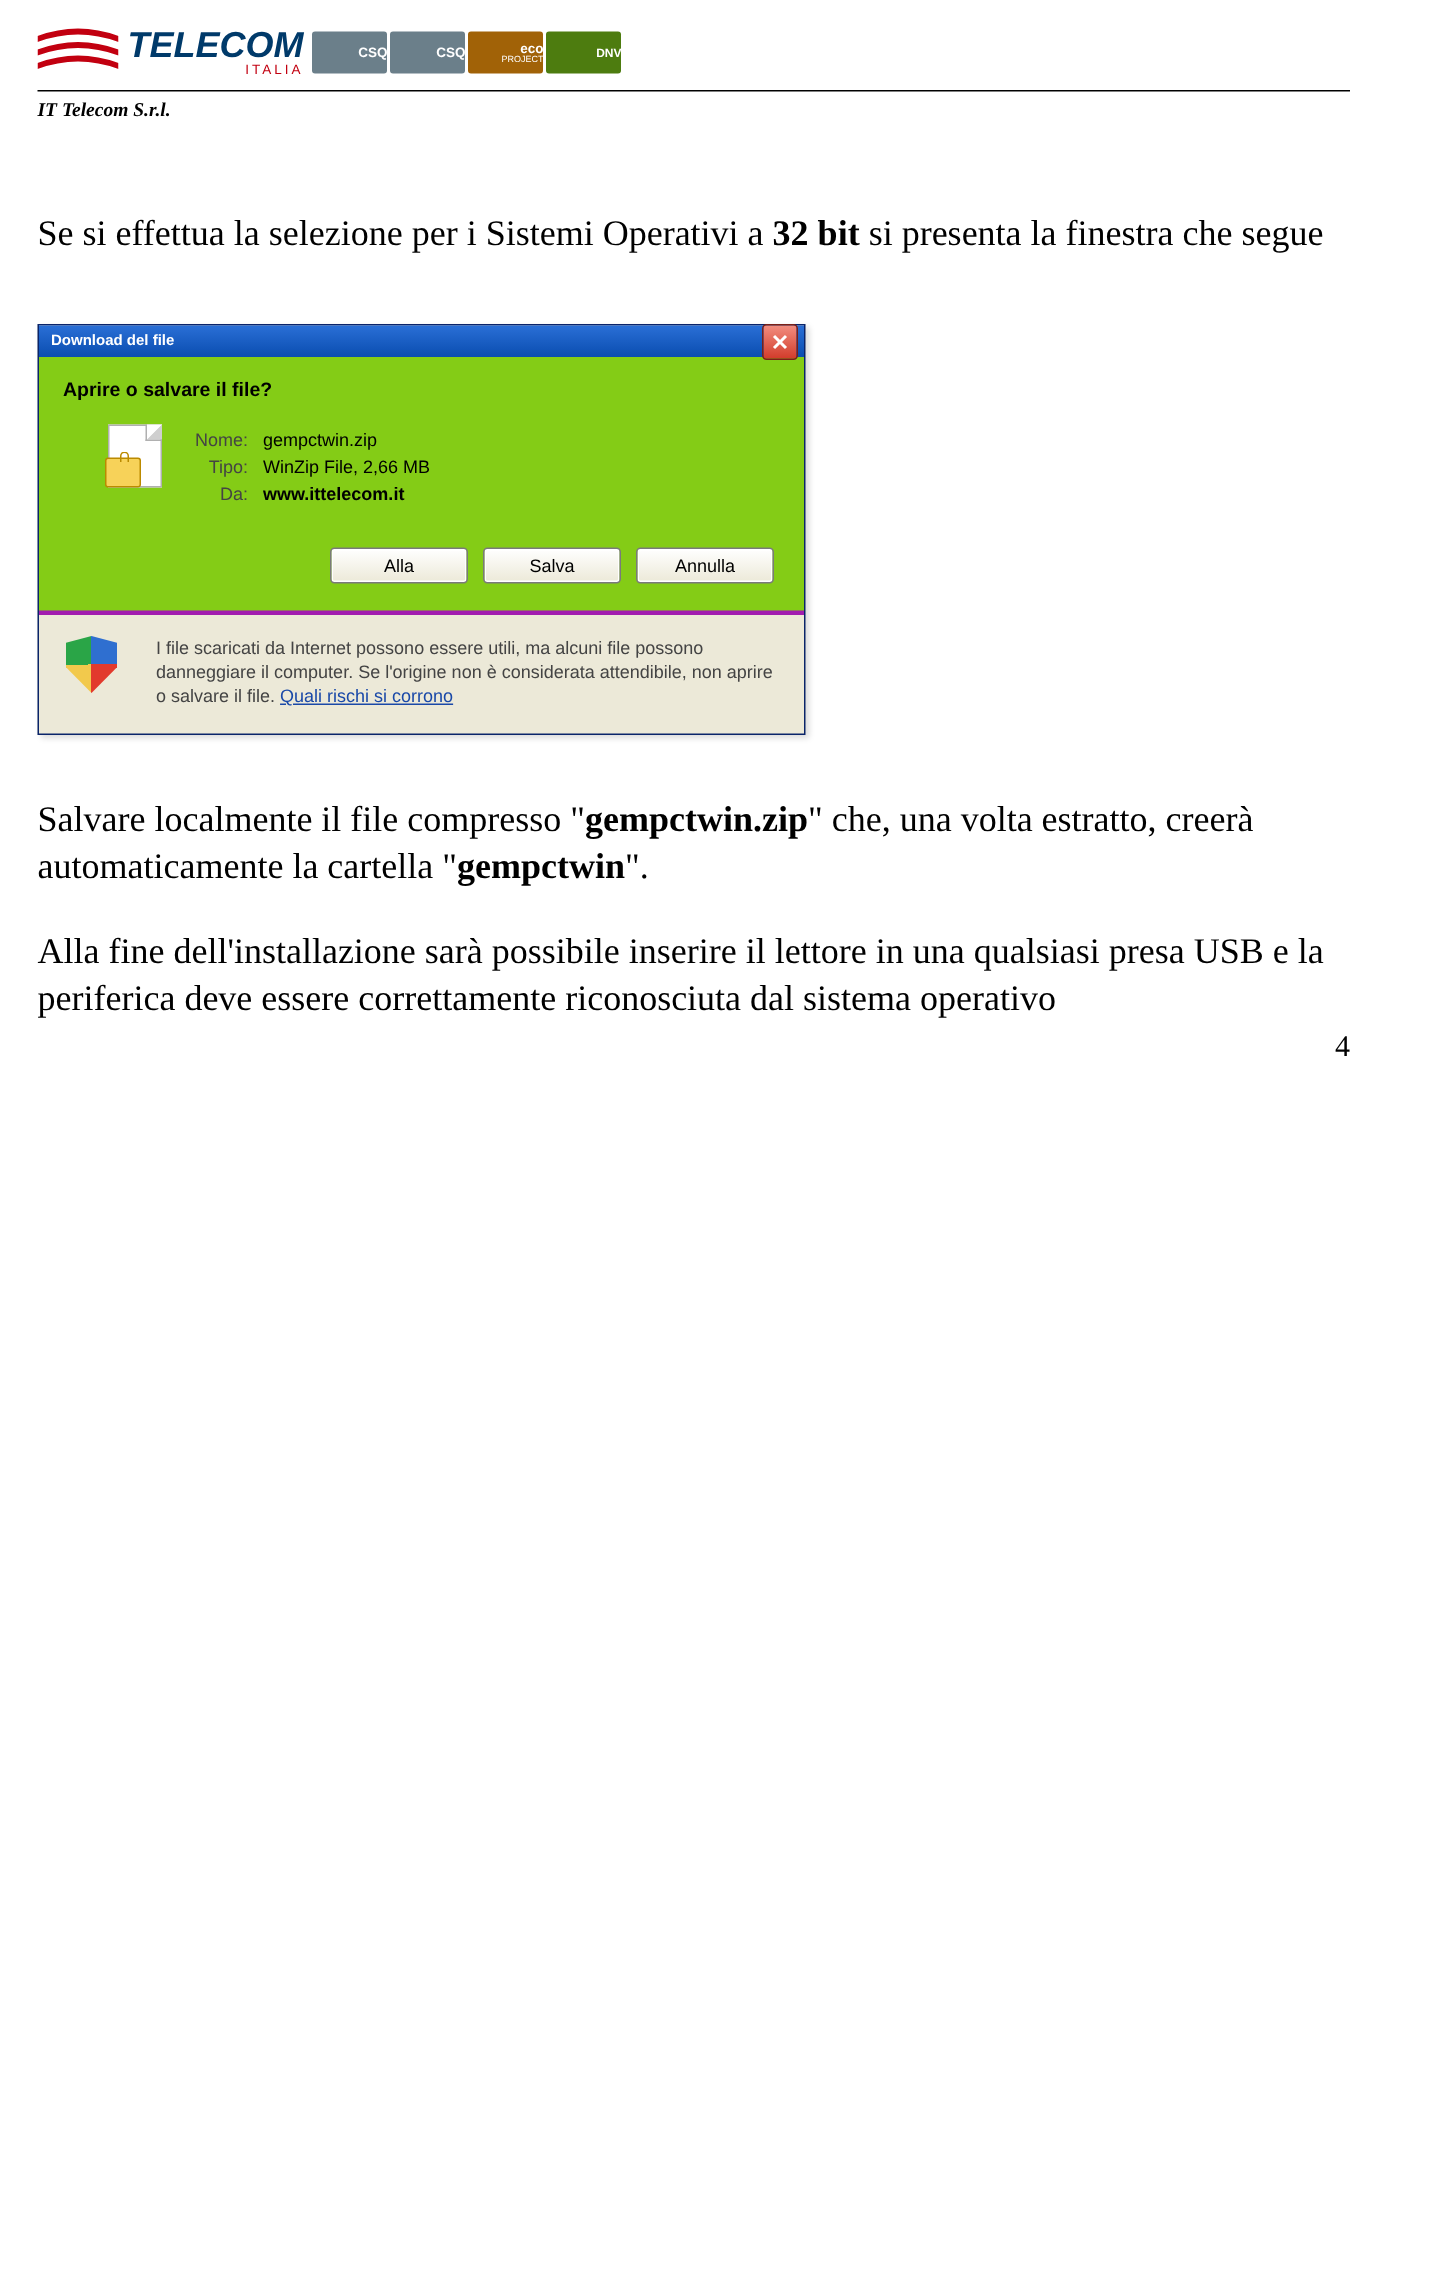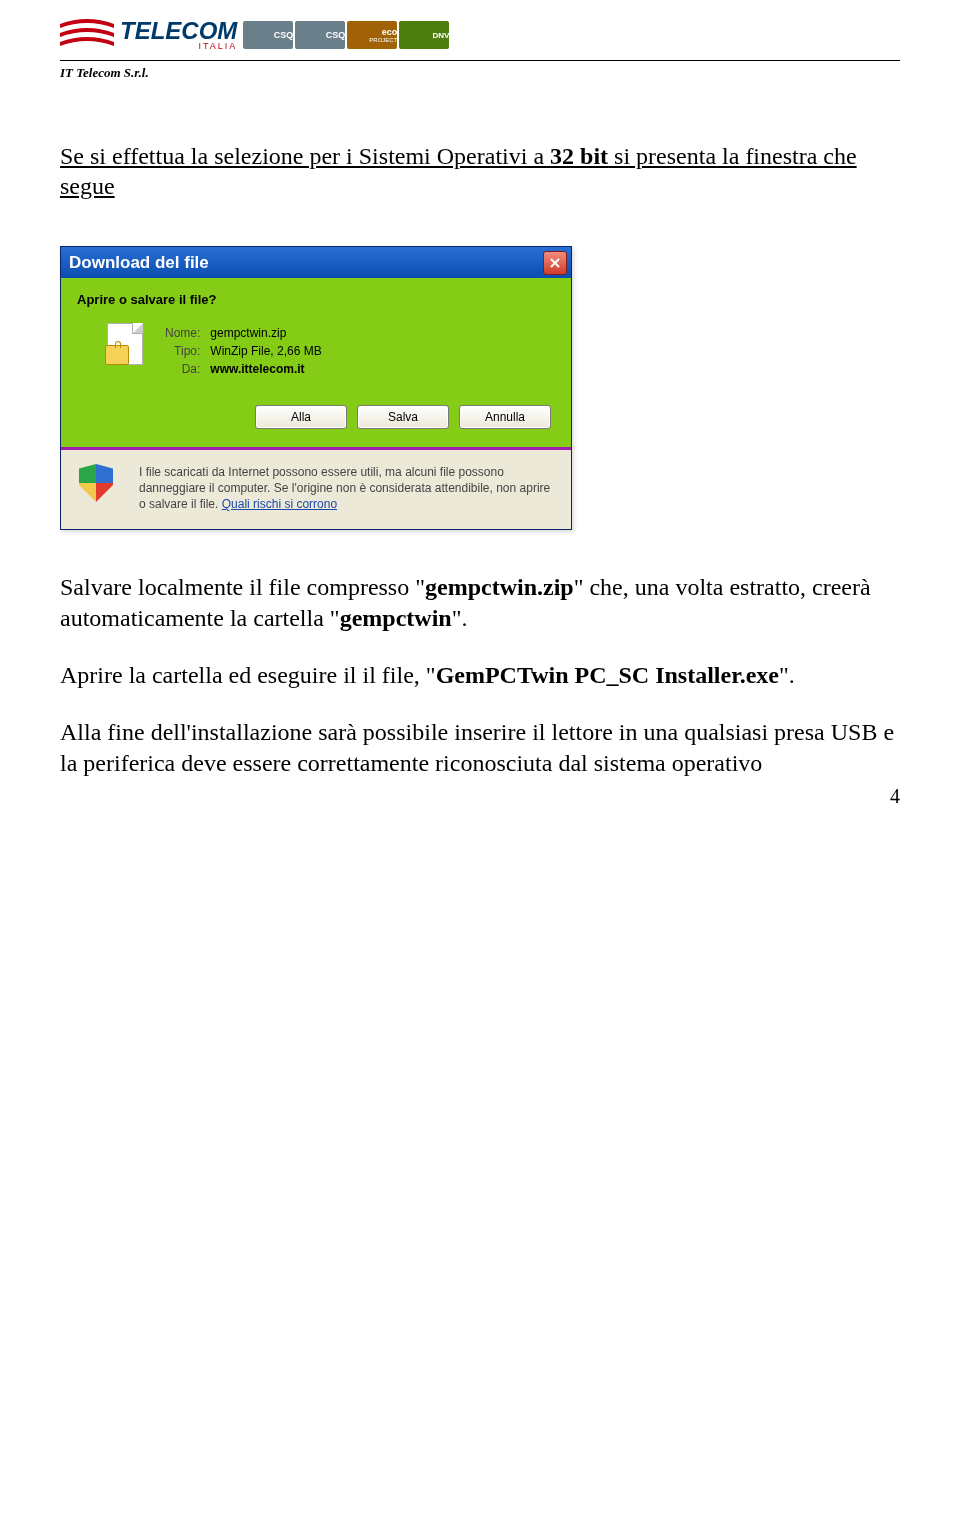--- a/index.html
+++ b/index.html
@@ -3,21 +3,21 @@
 <meta charset="utf-8">
 <style>
   body {
     margin: 0;
     padding: 0;
     font-family: "Times New Roman", Times, serif;
     background: #fff;
     width: 960px;
   }
   .page {
-    padding: 18px 60px 40px 60px;
+    padding: 18px 60px 40px 25px;
     box-sizing: border-box;
     position: relative;
   }
   .header-logos {
     display: flex;
     align-items: center;
     gap: 6px;
     margin-bottom: 4px;
   }
   .logo-telecom {
@@ -58,44 +58,43 @@
     padding-top: 4px;
     font-family: "Times New Roman", serif;
     font-style: italic;
     font-weight: bold;
     font-size: 13px;
   }
   .intro {
     font-size: 24px;
     margin-top: 60px;
     line-height: 1.25;
-    text-decoration: underline;
   }
   .intro .bold { font-weight: bold; }
 
   
   .dialog {
     width: 510px;
     margin-top: 45px;
     border: 1px solid #0a246a;
     font-family: Tahoma, Arial, sans-serif;
     font-size: 12px;
     box-shadow: 2px 2px 4px rgba(0,0,0,.15);
     background: #ece9d8;
   }
   .titlebar {
     background: linear-gradient(#2a6fd6, #0a4db0);
     color: #fff;
-    height: 31px;
+    height: 21px;
     display: flex;
     align-items: center;
     justify-content: space-between;
     padding: 0 4px 0 8px;
     font-weight: bold;
-    font-size: 17px;
+    font-size: 10px;
   }
   .titlebar-close {
     width: 22px; height: 22px;
     background: linear-gradient(#f28d7f,#d23c2b);
     border: 1px solid #7a2018;
     border-radius: 3px;
     color: #fff;
     display: flex; align-items: center; justify-content: center;
     font-weight: bold;
   }
@@ -269,21 +268,18 @@
       <div>
         <span>I file scaricati da Internet possono essere utili, ma alcuni file possono danneggiare il computer. Se l'origine non è considerata attendibile, non aprire o salvare il file. </span><a href="#">Quali rischi si corrono</a>
       </div>
     </div>
   </div>
 
   <div class="para">
     <span>Salvare localmente il file compresso "</span><b>gempctwin.zip</b><span>" che, una volta estratto, creerà automaticamente la cartella "</span><b>gempctwin</b><span>".</span>
   </div>
 
-  <div class="para tight">
-    <span>Aprire la cartella ed eseguire il il file, "</span><b>GemPCTwin PC_SC Installer.exe</b><span>".</span>
-  </div>
 
 
   <div class="para tight">Alla fine dell'installazione sarà possibile inserire il lettore in una qualsiasi presa USB e la periferica deve essere correttamente riconosciuta  dal sistema operativo</div>
 
   <div class="page-number">4</div>
 </div>
 
 </body></html>

